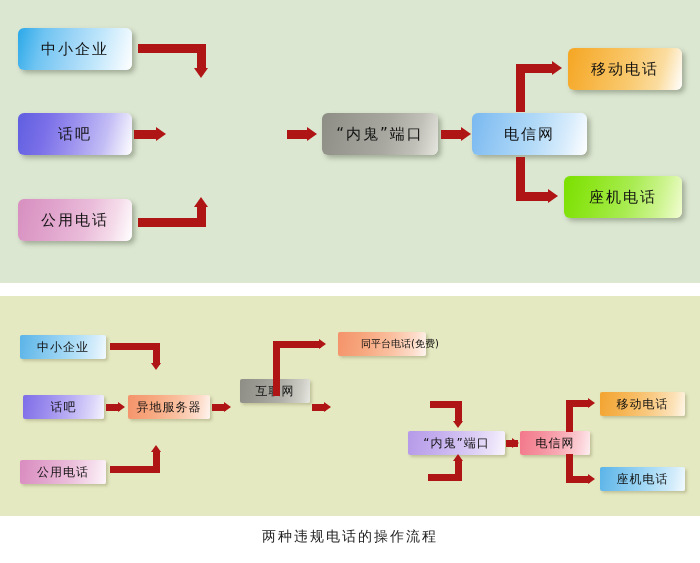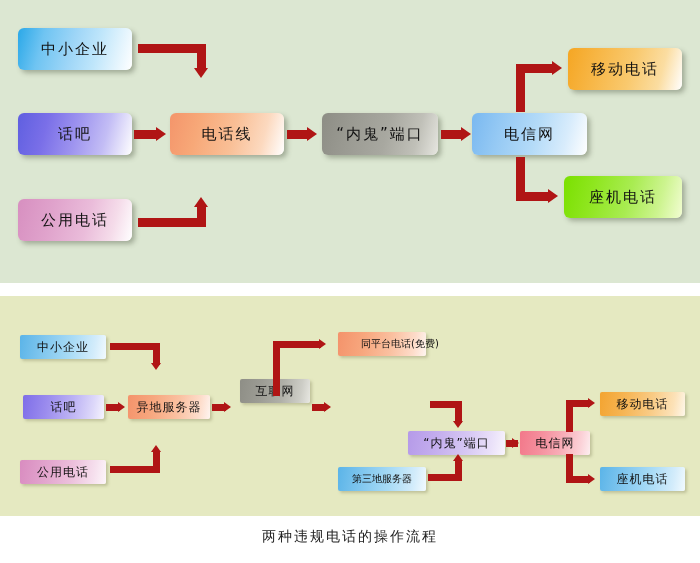--- a/index.html
+++ b/index.html
@@ -82,23 +82,20 @@
 
   <div class="node n-big g-blue" style="left:18px;top:28px;width:114px;">
       <span>中小企业</span>
     </div>
   <div class="node n-big g-violet" style="left:18px;top:113px;width:114px;">
       <span>话吧</span>
     </div>
   <div class="node n-big g-pink" style="left:18px;top:199px;width:114px;">
       <span>公用电话</span>
     </div>
-  <div class="node n-big g-orange" style="left:170px;top:113px;width:114px;">
-      <span>电话线</span>
-    </div>
   <div class="node n-big g-gray" style="left:322px;top:113px;width:116px;">
       <span>“内鬼”端口</span>
     </div>
   <div class="node n-big g-skyblue" style="left:472px;top:113px;width:115px;">
       <span>电信网</span>
     </div>
   <div class="node n-big g-amber" style="left:568px;top:48px;width:114px;">
       <span>移动电话</span>
     </div>
   <div class="node n-big g-green" style="left:564px;top:176px;width:118px;">
@@ -144,23 +141,20 @@
     </div>
   <div class="node n-small g-lorange" style="left:128px;top:99px;width:82px;">
       <span>异地服务器</span>
     </div>
   <div class="node n-small g-lgray" style="left:240px;top:83px;width:70px;">
       <span>互联网</span>
     </div>
   <div class="node n-small n-tiny g-lorange" style="left:338px;top:36px;width:88px;padding-left:36px;">
       <span>同平台电话(免费)</span>
     </div>
-  <div class="node n-small n-tiny g-lblue" style="left:338px;top:171px;width:88px;">
-      <span>第三地服务器</span>
-    </div>
   <div class="node n-small g-lviolet2" style="left:408px;top:135px;width:97px;">
       <span>“内鬼”端口</span>
     </div>
   <div class="node n-small g-lred" style="left:520px;top:135px;width:70px;">
       <span>电信网</span>
     </div>
   <div class="node n-small g-lamber" style="left:600px;top:96px;width:85px;">
       <span>移动电话</span>
     </div>
   <div class="node n-small g-lblue" style="left:600px;top:171px;width:85px;">

